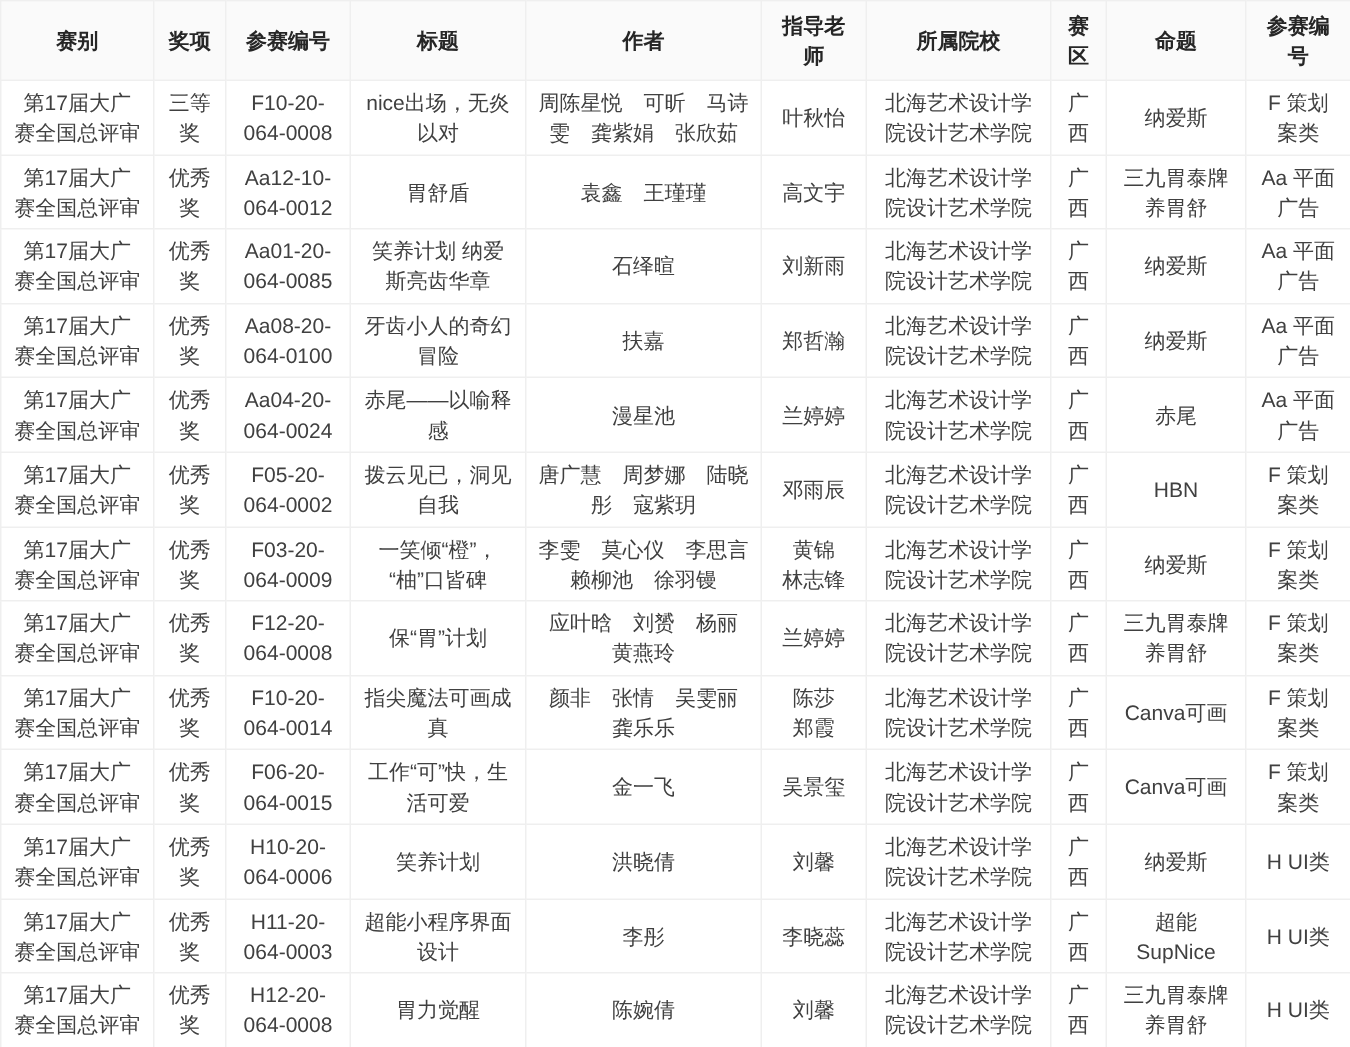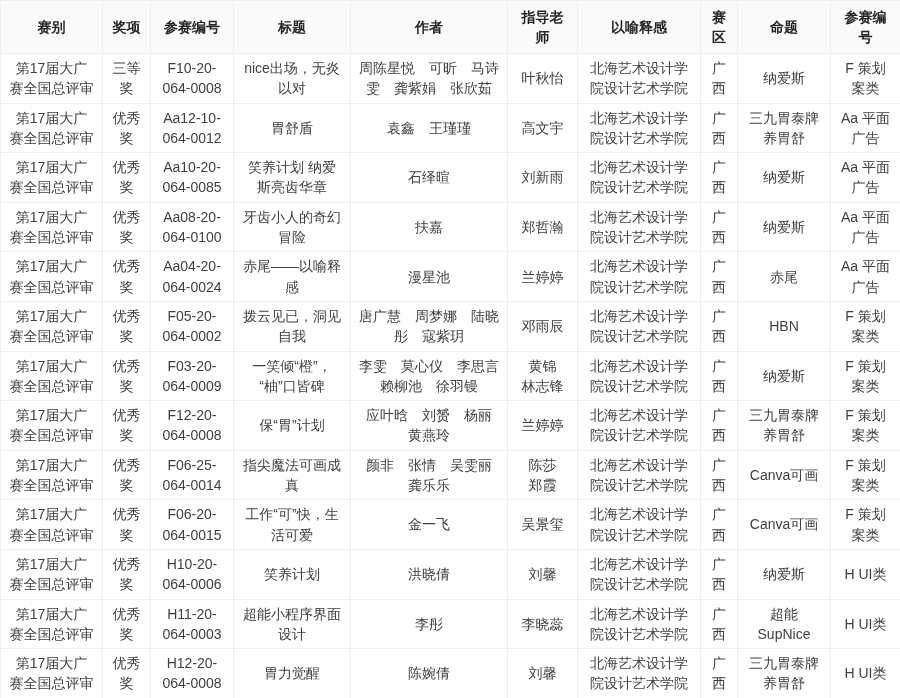--- a/index.html
+++ b/index.html
@@ -55,21 +55,21 @@
         <col class="w9">
     </colgroup>
     <thead>
       <tr id="header-row">
           <th>赛别</th>
           <th>奖项</th>
           <th>参赛编号</th>
           <th>标题</th>
           <th>作者</th>
           <th>指导老师</th>
-          <th>以喻释感</th>
+          <th>所属院校</th>
           <th>赛区</th>
           <th>命题</th>
           <th>参赛编号</th>
         </tr>
     </thead>
     <tbody id="table-body">
         <tr>
           <td>第17届大广赛全国总评审</td>
           <td>三等奖</td>
           <td>F10-20-064-0008</td>
@@ -89,21 +89,21 @@
           <td>袁鑫　王瑾瑾</td>
           <td>高文宇</td>
           <td>北海艺术设计学院设计艺术学院</td>
           <td>广西</td>
           <td>三九胃泰牌养胃舒</td>
           <td>Aa 平面广告</td>
         </tr>
         <tr>
           <td>第17届大广赛全国总评审</td>
           <td>优秀奖</td>
-          <td>Aa10-20-064-0085</td>
+          <td>Aa01-20-064-0085</td>
           <td>笑养计划 纳爱斯亮齿华章</td>
           <td>石绎暄</td>
           <td>刘新雨</td>
           <td>北海艺术设计学院设计艺术学院</td>
           <td>广西</td>
           <td>纳爱斯</td>
           <td>Aa 平面广告</td>
         </tr>
         <tr>
           <td>第17届大广赛全国总评审</td>
@@ -161,21 +161,21 @@
           <td>应叶晗　刘赟　杨丽　黄燕玲</td>
           <td>兰婷婷</td>
           <td>北海艺术设计学院设计艺术学院</td>
           <td>广西</td>
           <td>三九胃泰牌养胃舒</td>
           <td>F 策划案类</td>
         </tr>
         <tr>
           <td>第17届大广赛全国总评审</td>
           <td>优秀奖</td>
-          <td>F06-25-064-0014</td>
+          <td>F10-20-064-0014</td>
           <td>指尖魔法可画成真</td>
           <td>颜非　张情　吴雯丽　龚乐乐</td>
           <td>陈莎　郑霞</td>
           <td>北海艺术设计学院设计艺术学院</td>
           <td>广西</td>
           <td>Canva可画</td>
           <td>F 策划案类</td>
         </tr>
         <tr>
           <td>第17届大广赛全国总评审</td>

